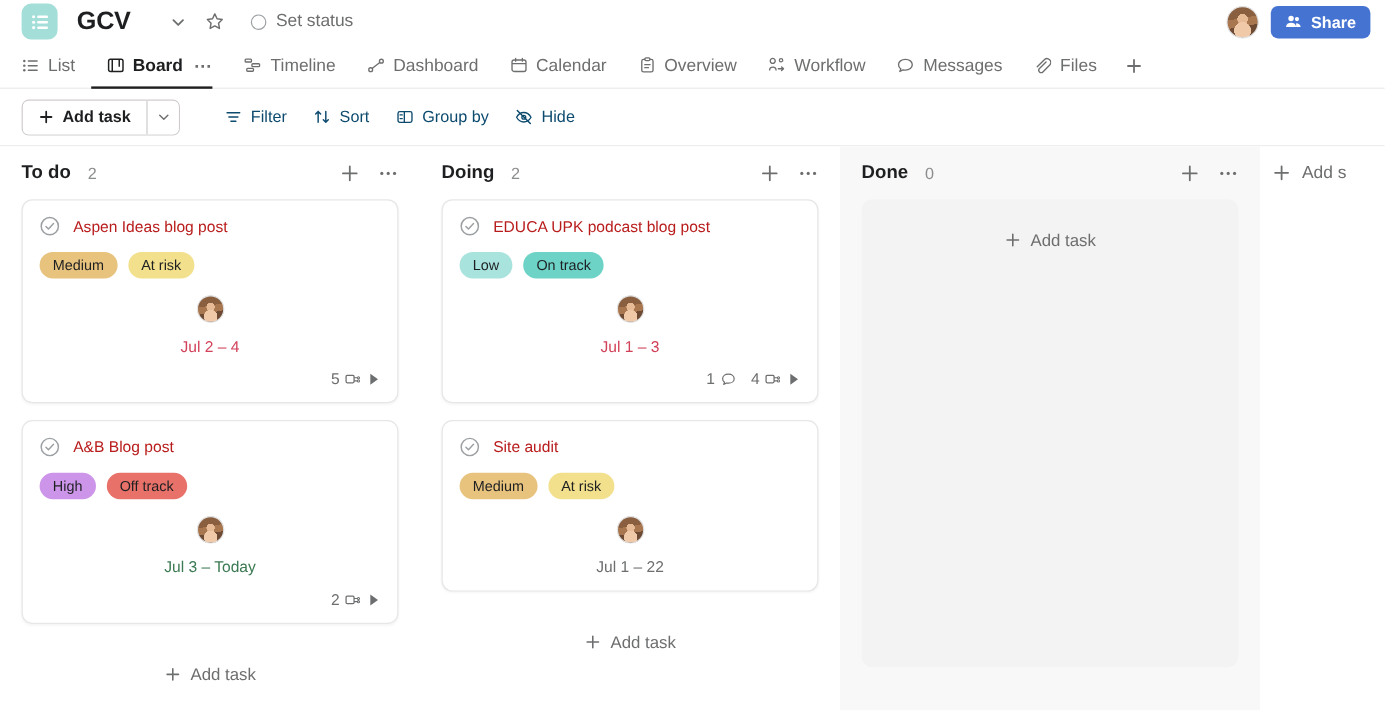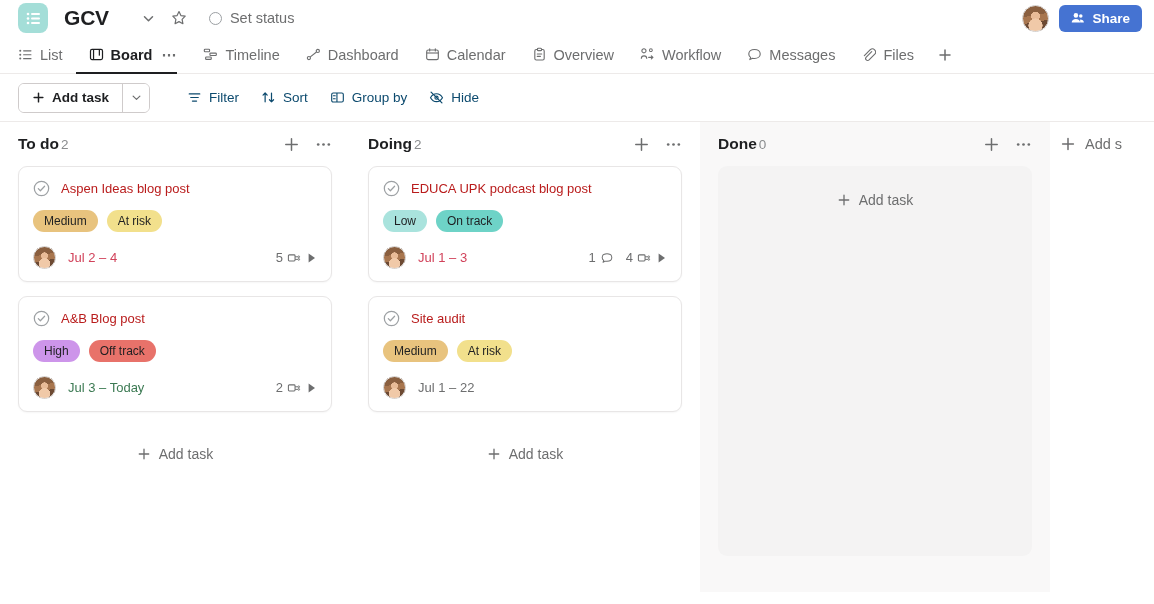--- a/index.html
+++ b/index.html
@@ -192,21 +192,21 @@
     height: 470px;
     display: flex;
     flex-direction: column;
     padding: 0 18px;
   }
   .column.filled { background: transparent; }
   .column.empty-col { background: #f9f8f8; padding-top: 0; }
   .col-head {
     height: 44px;
     display: flex; align-items: center;
-    gap: 2px;
+    gap: 14px;
     flex: none;
   }
   .col-name { font-size: 15.5px; font-weight: bold; color: #1e1f21; white-space: nowrap; }
   .col-count { font-size: 13.5px; color: #8a8c8e; }
   .col-head-actions { margin-left: auto; display: flex; align-items: center; gap: 14px; color: #6d6e6f; }
   .col-icon-btn { cursor: pointer; display:flex; align-items:center; justify-content:center; width:18px; height:18px;}
   .col-body { display: flex; flex-direction: column; gap: 14px; }
 
   .card {
     background: #fff;
@@ -227,20 +227,21 @@
     font-size: 12px;
     border-radius: 11px;
     padding: 3px 11px;
     color: #1e1f21;
     white-space: nowrap;
     line-height: 1.35;
   }
   .card-foot {
     display: flex; align-items: center; gap: 12px;
     margin-top: 14px;
+    flex-direction: column;
   }
   .card-avatar {
     width: 23px; height: 23px; border-radius: 50%;
     flex: none;
     background: #6b4a36;
     background-image:
       radial-gradient(circle at 50% 80%, #f0c9a8 0 28%, transparent 29%),
       radial-gradient(circle at 50% 42%, #e8bb97 0 21%, transparent 22%),
       linear-gradient(170deg, #8a5f3f 0 38%, #a8764f 38% 62%, #6d4a33 62% 100%);
     border: 1px solid #e3e3e3;

